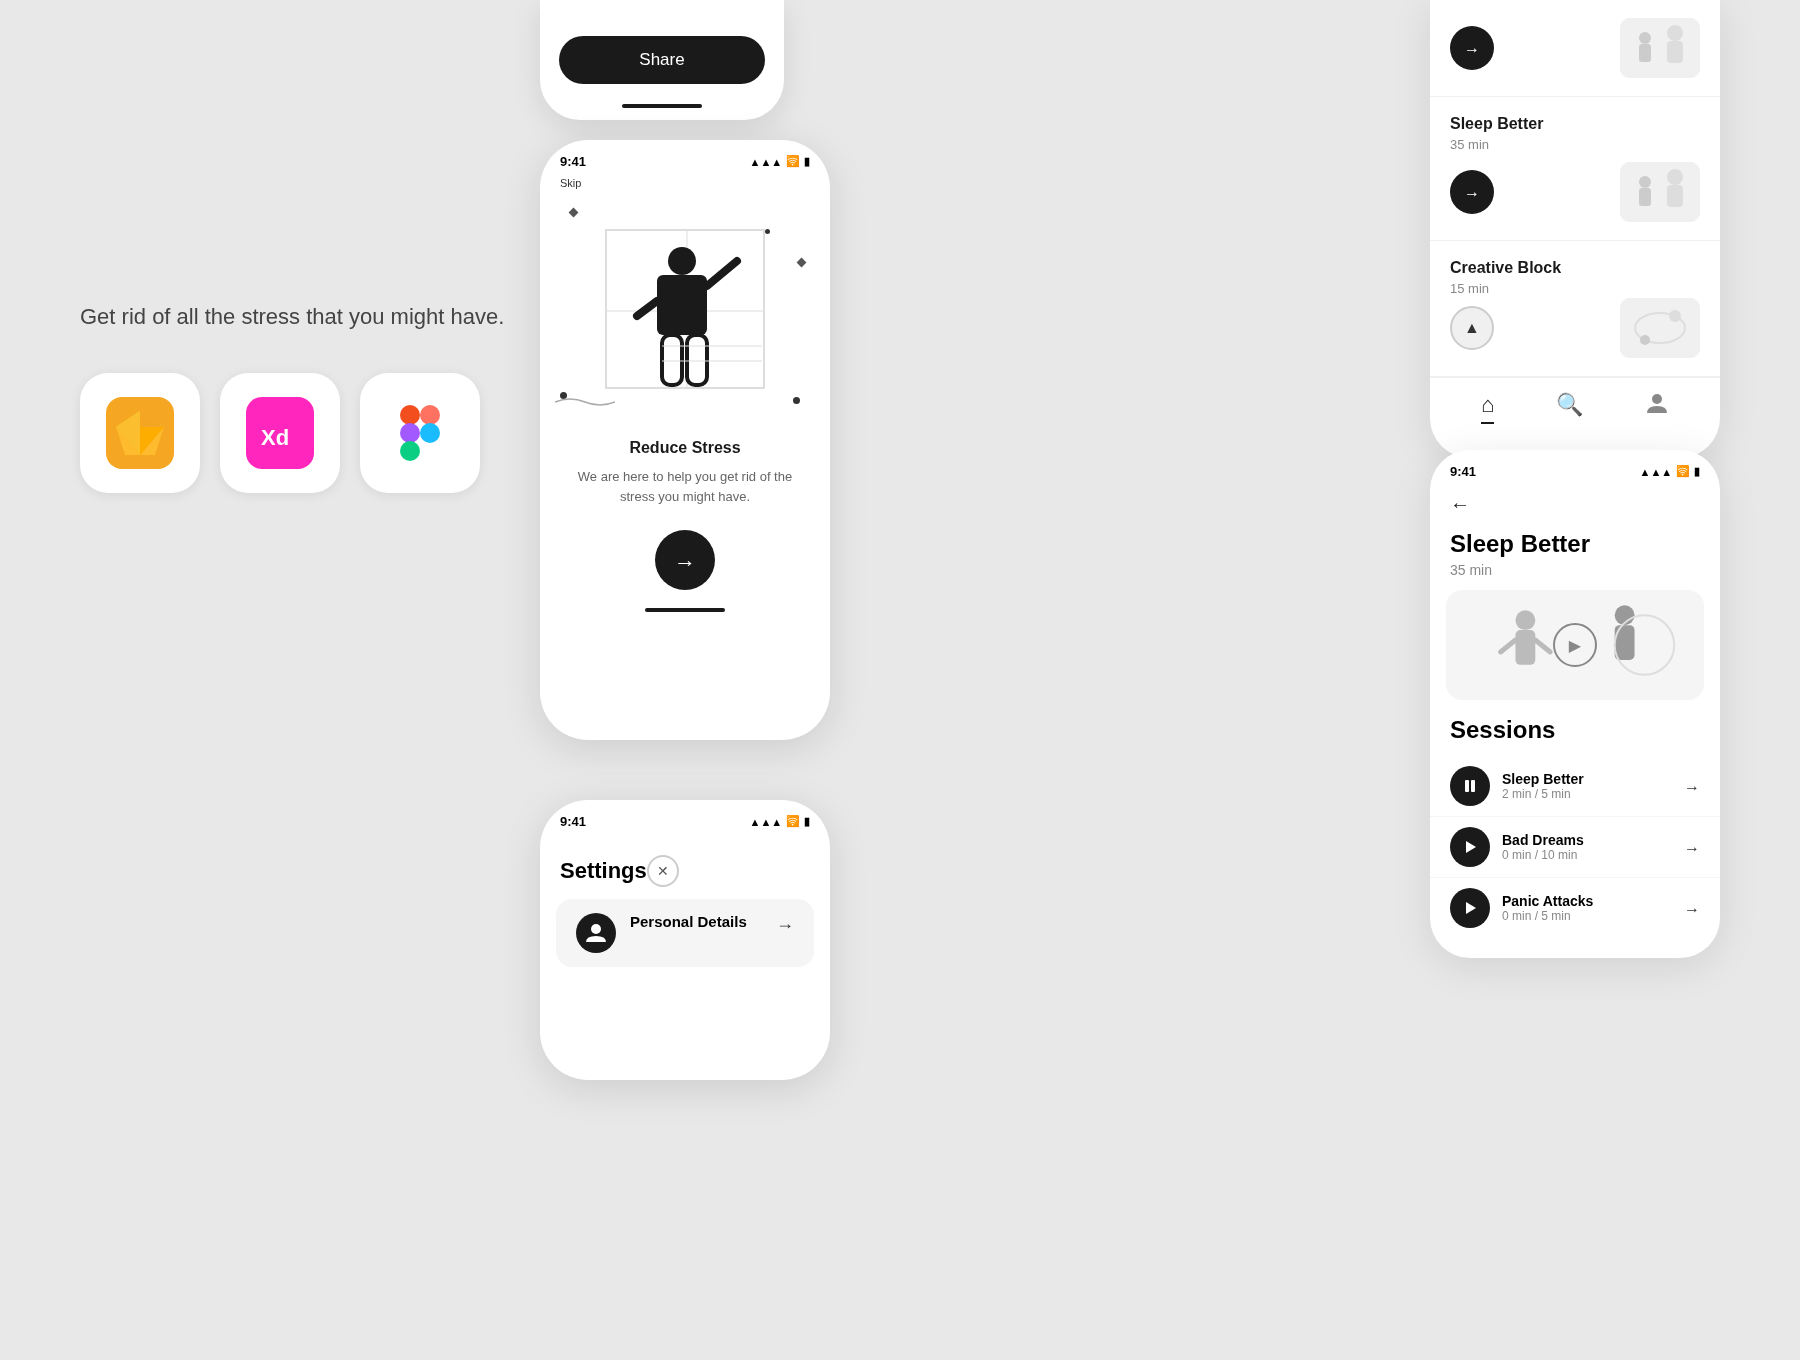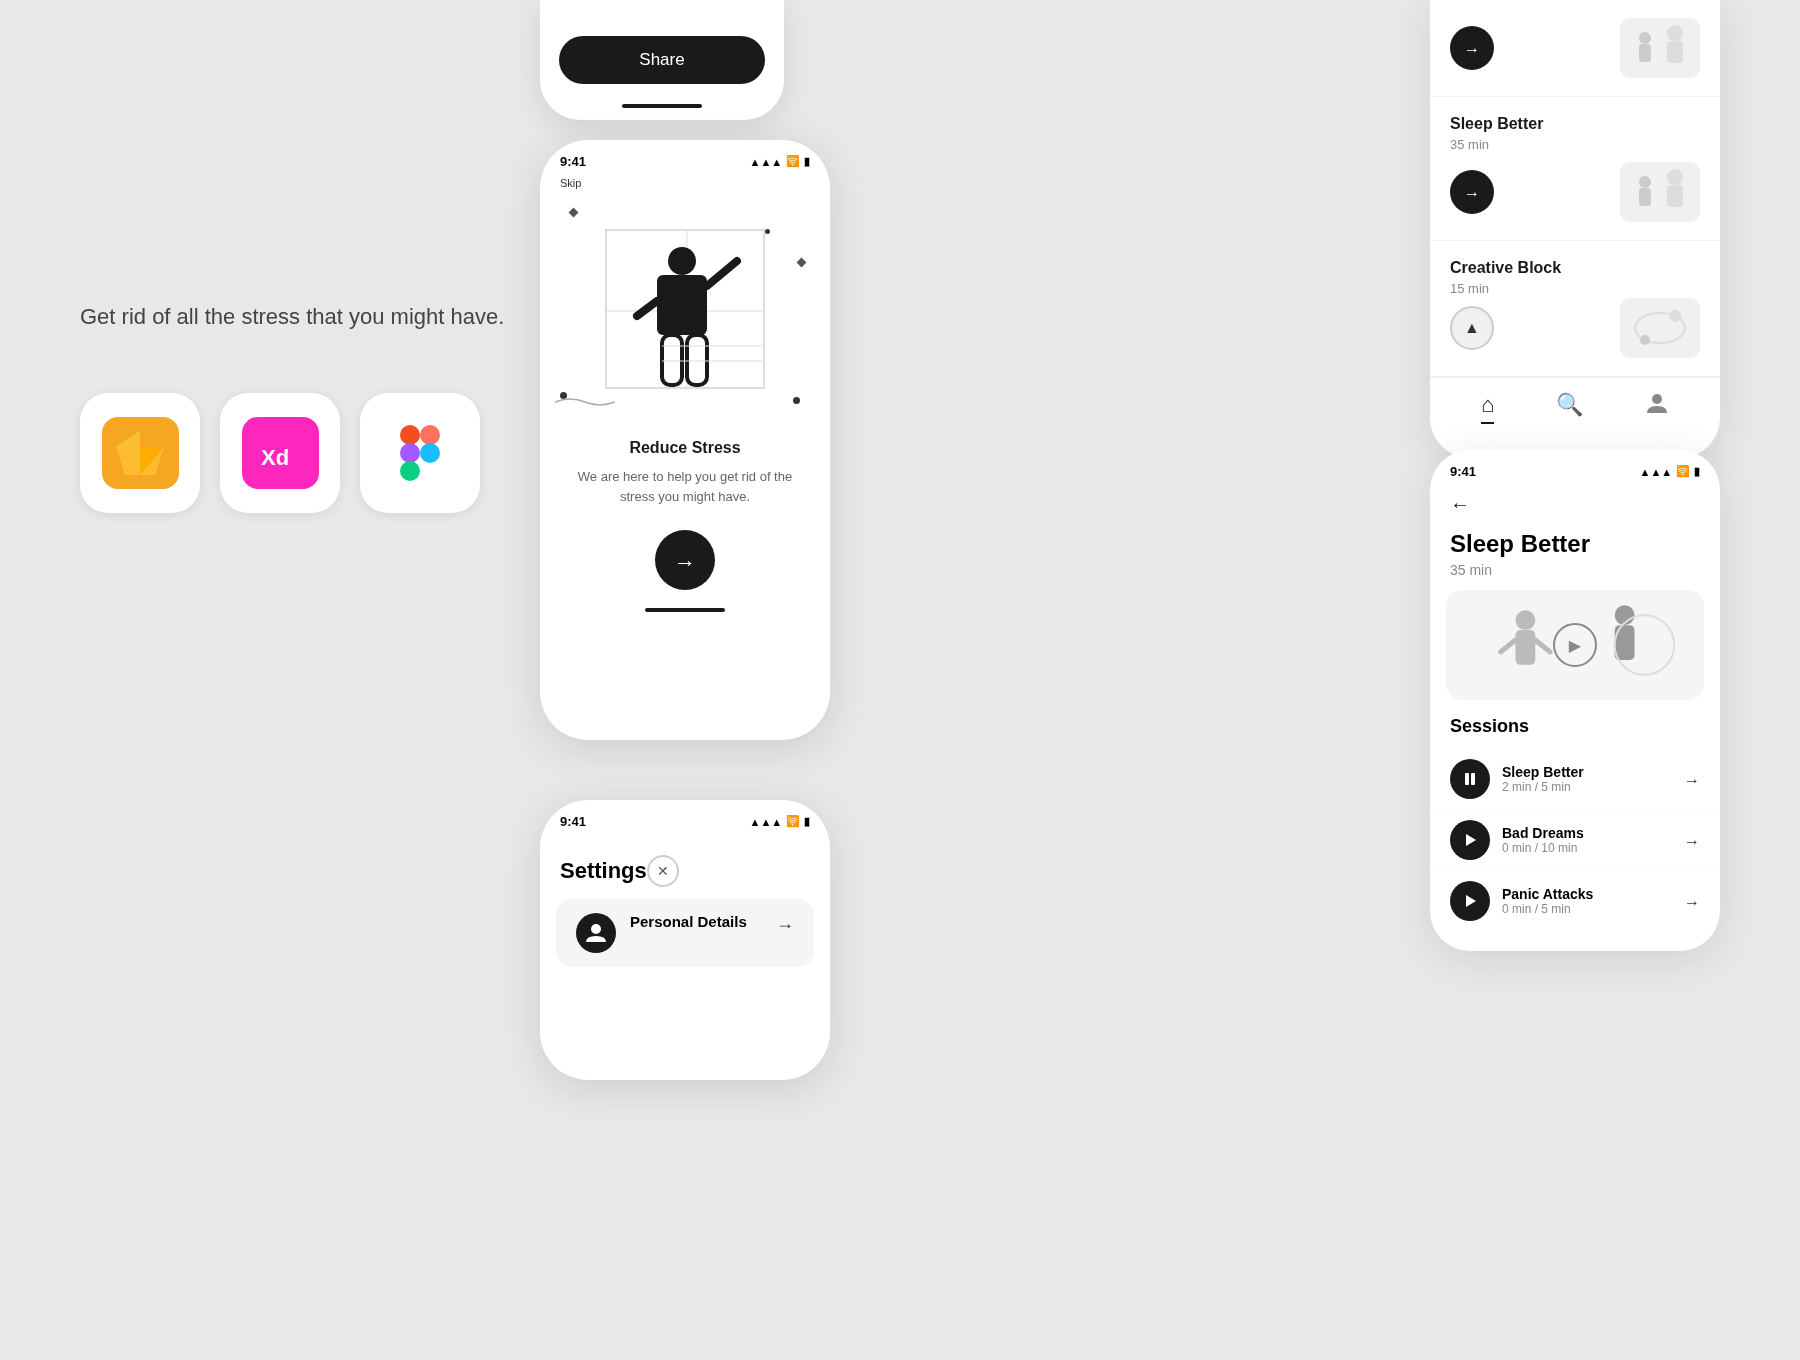--- a/index.html
+++ b/index.html
@@ -23,38 +23,38 @@
       font-size: 52px;
       font-weight: 700;
       color: #1a1a1a;
       line-height: 1.2;
       margin-bottom: 24px;
     }
     .subtitle {
       font-size: 22px;
       color: #444;
       line-height: 1.5;
-      margin-bottom: 60px;
+      margin-bottom: 40px;
     }
     .tool-icons {
       display: flex;
       gap: 20px;
     }
     .tool-icon-wrap {
       width: 120px;
       height: 120px;
       background: white;
       border-radius: 28px;
       display: flex;
       align-items: center;
       justify-content: center;
       box-shadow: 0 2px 12px rgba(0,0,0,0.08);
     }
     .tool-icon-inner {
-      width: 77px;
+      width: 68px;
       height: 72px;
       border-radius: 12px;
       display: flex;
       align-items: center;
       justify-content: center;
       font-size: 38px;
     }
 
     
     .phone {
@@ -336,21 +336,21 @@
       border: 2px solid #888;
       border-radius: 50%;
       display: flex;
       align-items: center;
       justify-content: center;
       font-size: 16px;
       color: #888;
       z-index: 2;
     }
     .sessions-label {
-      font-size: 18px;
+      font-size: 24px;
       font-weight: 700;
       padding: 0 20px 12px;
     }
     .session-list-item {
       display: flex;
       align-items: center;
       padding: 10px 20px;
       gap: 12px;
       border-bottom: 1px solid #f5f5f5;
     }

